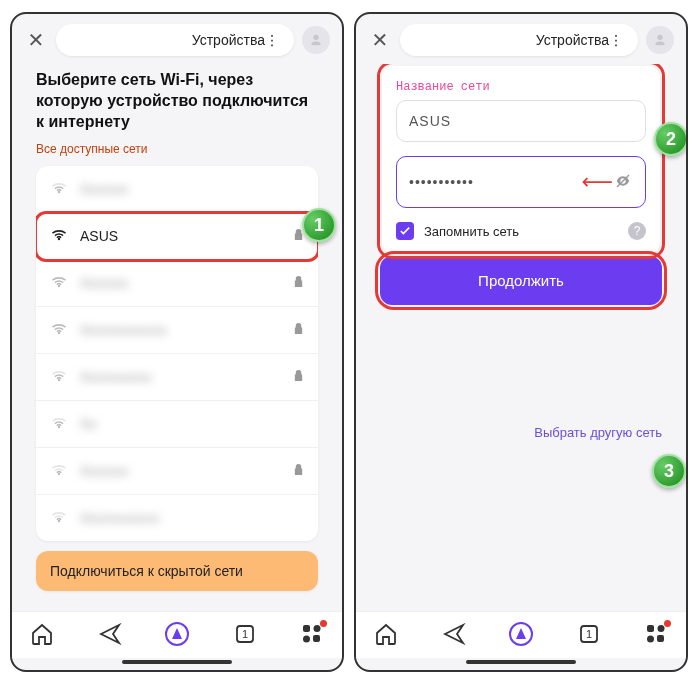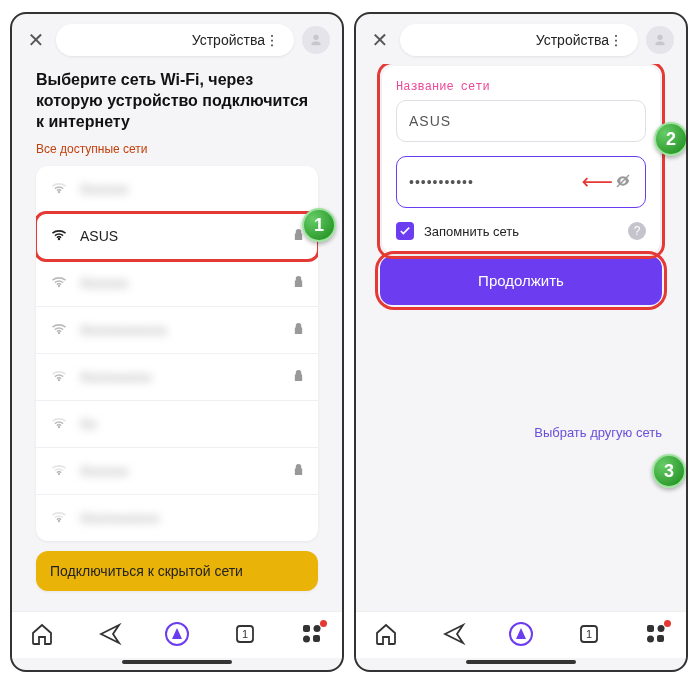--- a/index.html
+++ b/index.html
@@ -18,21 +18,21 @@
   .link-small { font-size: 12px; color: #c2410c; margin-bottom: 10px; }
   .card { background: #fff; border-radius: 12px; box-shadow: 0 1px 3px rgba(0,0,0,.06); overflow: hidden; }
   .wifi-row { display: flex; align-items: center; padding: 14px 14px; border-bottom: 1px solid #f0eff3; }
   .wifi-row:last-child { border-bottom: none; }
   .wifi-ic { width: 18px; margin-right: 12px; }
   .wifi-ic svg { width: 18px; height: 14px; }
   .wifi-name { flex: 1; font-size: 14px; color: #222; }
   .lock-ic svg { width: 11px; height: 13px; fill: #999; }
   .blur { filter: blur(4px); color: #bbb; font-weight: 600; }
   .highlight-red { outline: 3px solid #e53935; outline-offset: -1px; border-radius: 10px; position: relative; }
-  .hidden-link-card { background: #eab308; border-radius: 12px; margin-top: 10px; padding: 12px 14px; font-size: 14px; color: #222; box-shadow: 0 1px 3px rgba(0,0,0,.06); white-space: nowrap; overflow: hidden; }
+  .hidden-link-card { background: #fdba74; border-radius: 12px; margin-top: 10px; padding: 12px 14px; font-size: 14px; color: #222; box-shadow: 0 1px 3px rgba(0,0,0,.06); white-space: nowrap; overflow: hidden; }
   .bottom-nav { background: #fff; padding: 10px 18px 8px; display: flex; justify-content: space-between; align-items: center; border-top: 1px solid #eee; }
   .nav-item { position: relative; }
   .nav-item svg { width: 24px; height: 24px; }
   .nav-dot { position: absolute; top: -2px; right: -3px; width: 7px; height: 7px; background: #e53935; border-radius: 50%; }
   .home-bar { height: 4px; width: 110px; background: #333; border-radius: 4px; margin: 2px auto 6px; }
   
   .field-group { background: #fff; border-radius: 12px; padding: 14px; box-shadow: 0 1px 3px rgba(0,0,0,.06); }
   .field-label { font-size: 12px; color: #ec4899; margin-bottom: 6px; font-family: Liberation Mono, monospace; }
   .input { border: 1px solid #e0dfe5; border-radius: 10px; padding: 12px 12px; font-size: 14px; color: #555; margin-bottom: 14px; display: flex; align-items: center; }
   .input.focused { border-color: #6b3cf0; }

